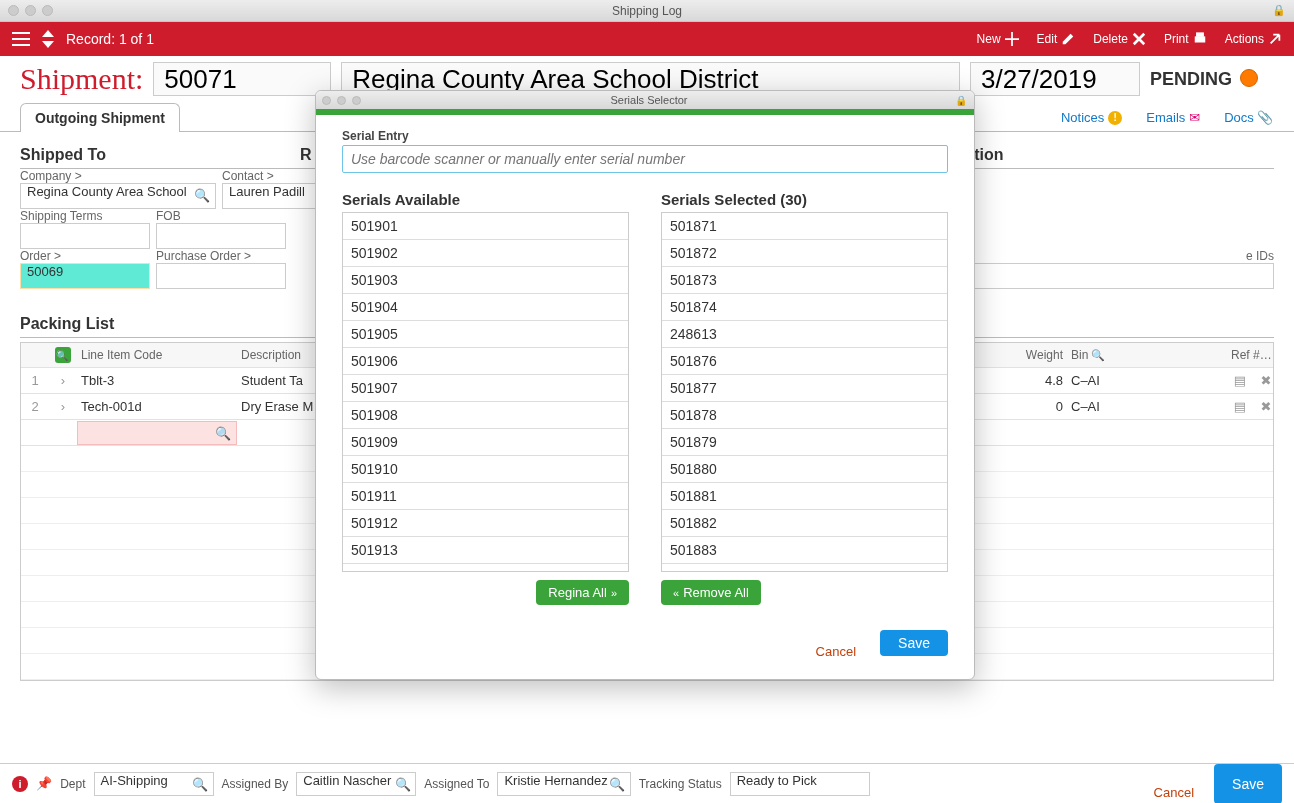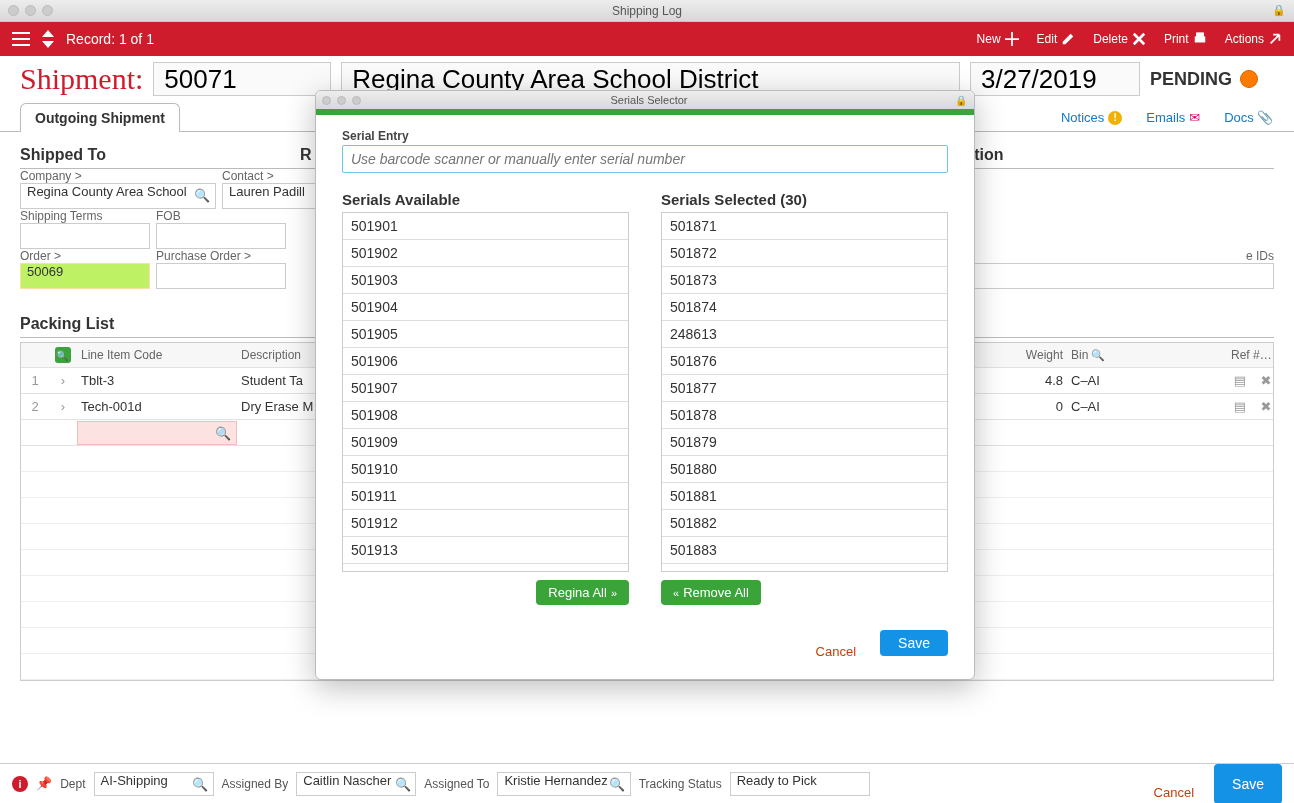--- a/index.html
+++ b/index.html
@@ -18,38 +18,38 @@
   .red-right { display:flex; align-items:center; gap:18px; font-size:12px;}
   .red-btn { display:flex; align-items:center; gap:4px; cursor:pointer;}
   .red-btn svg { width:14px; height:14px; }
   
   .ship-header { display:flex; align-items:center; padding:6px 20px 0 20px; gap:10px;}
   .ship-label { font-family: Georgia, serif; font-size:30px; color:#cf1c2c;}
   .big-field { height:34px; border:1px solid #ccc; background:#fafafa; font-size:26px; padding:0 10px; }
   .fld-ship { width:178px;}
   .fld-name { flex:1; min-width:0;}
   .fld-date { width:170px;}
-  .status-wrap { margin-left:auto; display:flex; align-items:center; gap:8px; padding-right:16px;}
+  .status-wrap { margin-left:auto; display:flex; gap:8px; padding-right:16px;}
   .status-text { font-size:18px; font-weight:600;}
   .status-dot { width:18px; height:18px; border-radius:50%; background:#ff7a00; border:1px solid #d56500;}
   
   .tabs-row { display:flex; align-items:flex-end; padding:0 20px; margin-top:6px; border-bottom:1px solid #bbb;}
   .tab { padding:6px 14px; border:1px solid #bbb; border-bottom:none; border-radius:6px 6px 0 0; background:#fff; font-size:14px; font-weight:600; position:relative; top:1px;}
   .tab-links { margin-left:auto; display:flex; gap:24px; font-size:13px; padding-bottom:6px;}
   .tab-link { color:#1179c9; display:flex; align-items:center; gap:4px;}
   .badge-yellow { width:14px;height:14px;border-radius:50%;background:#f2b100;display:inline-flex;align-items:center;justify-content:center;color:#fff;font-size:10px;font-weight:700;}
   .mail-icon{color:#d6006d;}
   .clip-icon{color:#3aa33a;}
   
   .section { padding:6px 20px; }
   .sec-hdr { font-size:16px; font-weight:700; border-bottom:1px solid #bbb; padding:8px 0 4px 0; display:flex; }
   .mini-lbl { font-size:12px; color:#666; white-space:nowrap;}
   .mini-input { height:26px; border:1px solid #ccc; padding:0 22px 0 6px; position:relative; background:#fff;}
   .mini-input .mag { position:absolute; right:4px; top:4px; color:#bbb;}
-  .hl { border:1px solid #FDA; background:#bef264;}
+  .hl { border:1px solid #FDA; background:#5eead4;}
   
   .pack-table { border:1px solid #ccc; border-top:none; margin-top:4px; }
   .pack-head, .pack-row { display:grid; grid-template-columns: 28px 28px 160px 430px 350px 50px 160px 26px 26px; align-items:center; border-bottom:1px solid #e2e2e2; height:26px;}
   .pack-head { background:#f7f7f7; font-size:12px; color:#666; border-top:1px solid #ccc;}
   .pack-head div, .pack-row div { padding:0 4px; white-space:nowrap; overflow:hidden; text-overflow:ellipsis;}
   .w-r { text-align:right;}
   .row-icon { text-align:center; color:#999;}
   .empty-row { height:26px; border-bottom:1px solid #eee;}
   .search-cell { background:#fde2e2; border:1px solid #f4bcbc; height:24px; position:relative;}
   .search-cell .mag { position:absolute; right:4px; top:4px; color:#c88;}

